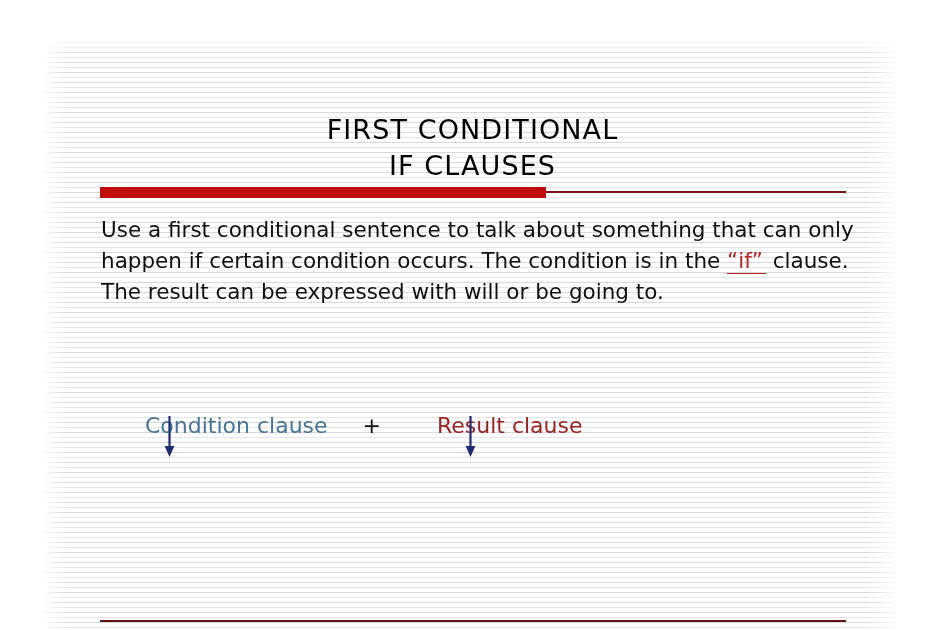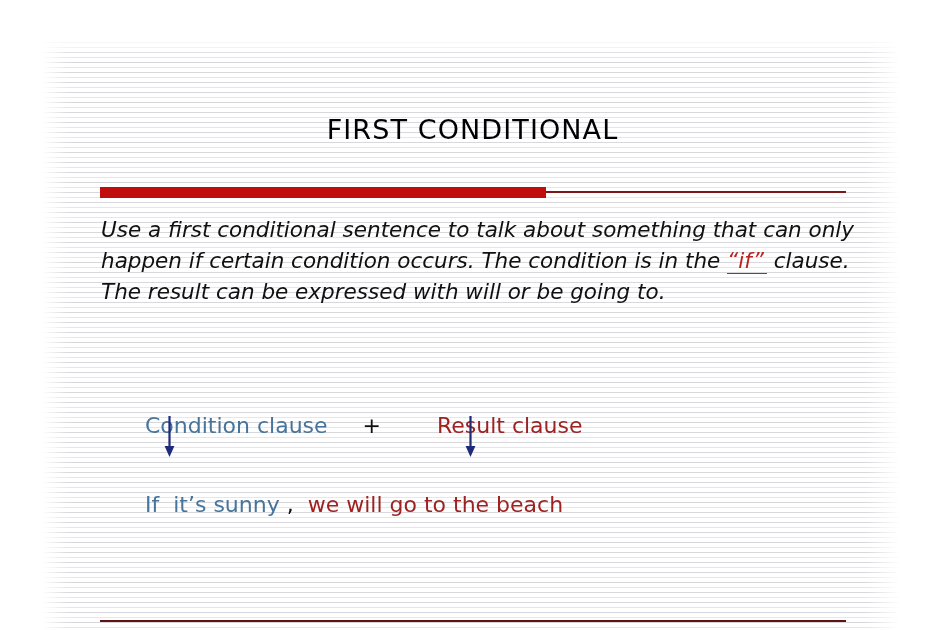--- a/index.html
+++ b/index.html
@@ -107,21 +107,20 @@
 
   
   .body-para {
     position: absolute;
     left: 101px;
     top: 208px;
     width: 760px;
     font-size: 21.5px;
     line-height: 31px;
     color: #101010;
-    font-style: italic;
   }
   .ifword {
     color: #bb2222;
     border-bottom: 1.6px solid #bb2222;
     padding-right: 3px;
   }
 
   
   .clause-row {
     position: absolute;
@@ -172,20 +171,21 @@
 
 <div id="slide">
 
   <div id="stripes"></div>
   <div id="stripes-fade"></div>
 
   <div id="content">
 
     <div class="title-block">
       <div class="title-line">FIRST CONDITIONAL</div>
+      <div class="title-line">IF CLAUSES</div>
     </div>
 
     <div class="rule-wrap">
       <div class="rule-thick"></div>
       <div class="rule-thin"></div>
     </div>
 
     <div class="body-para">
       <span>Use a first conditional sentence to talk about </span><span>something that can only happen if certain condition occurs. The condition is in the </span><span class="ifword">“if”</span><span> clause. The result can be expressed with will or be going to.</span>
     </div>
@@ -201,21 +201,18 @@
       </svg>
     </div>
 
     <div class="arrow" id="arrow-result">
       <svg width="13" height="42" viewBox="0 0 13 42" xmlns="http://www.w3.org/2000/svg">
         <line x1="6.5" y1="0" x2="6.5" y2="32" stroke="#1f2a78" stroke-width="2.2"></line>
         <polygon points="6.5,41 1.6,30 11.4,30" fill="#1f2a78"></polygon>
       </svg>
     </div>
 
-    <div class="example" id="example-1">
-      <span class="c-blue">If  it’s sunny </span><span class="c-black">, </span><span class="c-red"> we will go to the beach</span>
-    </div>
 
 
     <div class="bottom-rule"></div>
 
   </div>
 </div>
 
 </body></html>

